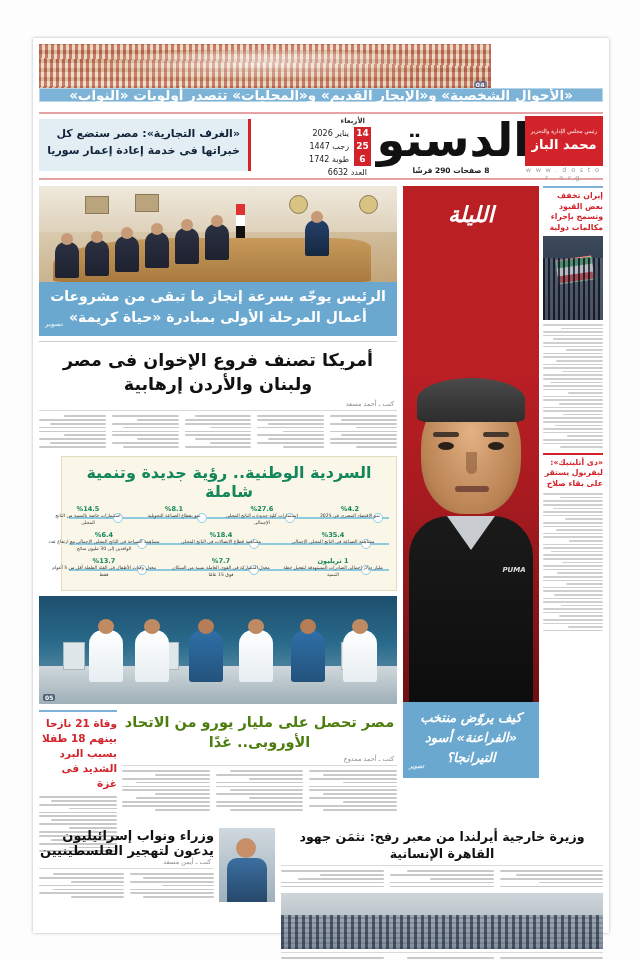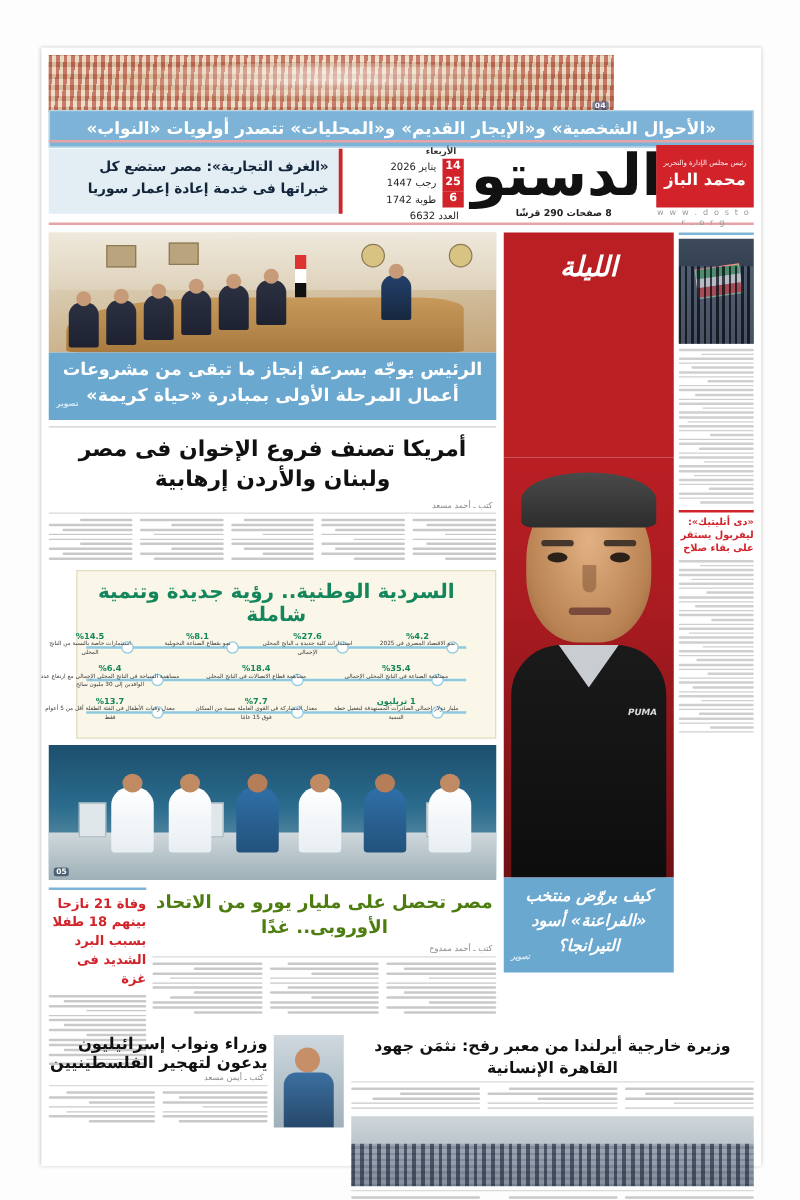--- a/index.html
+++ b/index.html
@@ -54,21 +54,21 @@
     letter-spacing: 0.4px;
   }
   .topbanner .kicker {
     position: absolute; right: 0; top: 0; width: 108px; height: 46px;
     display: flex; align-items: center; justify-content: center;
     color: #d21e24; font-size: 25px; font-weight: bold;
     letter-spacing: -0.5px;
     background: #fff;
   }
   .topbanner .subbar {
-    position: absolute; left: 0; right: 0; top: 44px; height: 30px;
+    position: absolute; left: 0; right: 0; top: 44px; height: 14px;
     background: #7cb3d6;
     color: #ffffff; font-size: 13.5px; font-weight: bold;
     display: flex; align-items: center; justify-content: center;
     border: 1px solid #b9d6e8;
     box-sizing: border-box;
   }
 
   
   .masthead {
     position: absolute; left: 6px; top: 74px; width: 564px; height: 68px;
@@ -111,21 +111,21 @@
   .mh-row { display: flex; align-items: center; height: 13px; justify-content: flex-start; }
   .mh-num {
     width: 17px; background: #d2232a; color: #fff; font-size: 9px; font-weight: bold;
     text-align: center; height: 13px; line-height: 13px;
   }
   .mh-txt { font-size: 8px; color: #222; padding-right: 5px; white-space: nowrap; }
   .mh-issue {
     position: absolute; right: 4px; bottom: -2px; font-size: 8px; color: #222; white-space: nowrap;
   }
   .mh-teaser {
-    position: absolute; left: 0; top: 5px; width: 235px; height: 52px;
+    position: absolute; left: 0; top: 5px; width: 212px; height: 52px;
     background: #e3edf4; border-right: 3px solid #d2232a;
     box-sizing: border-box; padding: 6px 8px 0 6px;
     color: #12243a; font-size: 11px; font-weight: bold; line-height: 17px;
     text-align: right;
   }
 
   
   .col-left  { position: absolute; left: 6px;   top: 148px; width: 358px; }
   .col-mid   { position: absolute; left: 370px; top: 148px; width: 136px; font-style: italic; }
   .col-right { position: absolute; left: 510px; top: 148px; width: 60px; }
@@ -181,21 +181,21 @@
   .bodycol { flex: 1; }
   .greyline {
     height: 2px; background: #c9c9c9; margin-bottom: 2.4px; border-radius: 1px;
   }
   .greyline.sh { width: 62%; }
   .greyline.md { width: 84%; }
 
   
   .info-box {
     margin-top: 6px; width: 336px; background: #faf6e8;
-    border: 1px solid #e4dcc0; box-sizing: border-box; padding: 4px 21px 6px 5px;
+    border: 1px solid #e4dcc0; box-sizing: border-box; padding: 4px 5px 6px 5px;
   }
   .info-title {
     color: #13865b; font-size: 16px; font-weight: bold; text-align: center;
     padding: 2px 0 5px 0;
   }
   .info-row { position: relative; height: 24px; margin-bottom: 2px; }
   .info-line {
     position: absolute; left: 2px; right: 2px; top: 11px; height: 1.5px; background: #8fc9e0;
   }
   .info-dot {
@@ -667,20 +667,21 @@
       <div class="sports-caption">
         <span>كيف يروّض منتخب «الفراعنة» أسود التيرانجا؟</span>
         <span class="caption-credit">تصوير</span>
       </div>
     </div>
 
     <div class="col-right">
 
       <div class="rail-box">
         <div class="rail-rule"></div>
+        <div class="rail-head">إيران تخفف بعض القيود وتسمح بإجراء مكالمات دولية</div>
         <div class="rail-photo">
           <div class="iran-flag"></div>
         </div>
         <div class="mini-lines" style="margin-top:4px">
           <div class="rail-greyline"></div>
             <div class="rail-greyline" style="width:70%"></div>
           <div class="rail-greyline"></div>
             <div class="rail-greyline"></div>
           <div class="rail-greyline" style="width:84%"></div>
             <div class="rail-greyline"></div>

